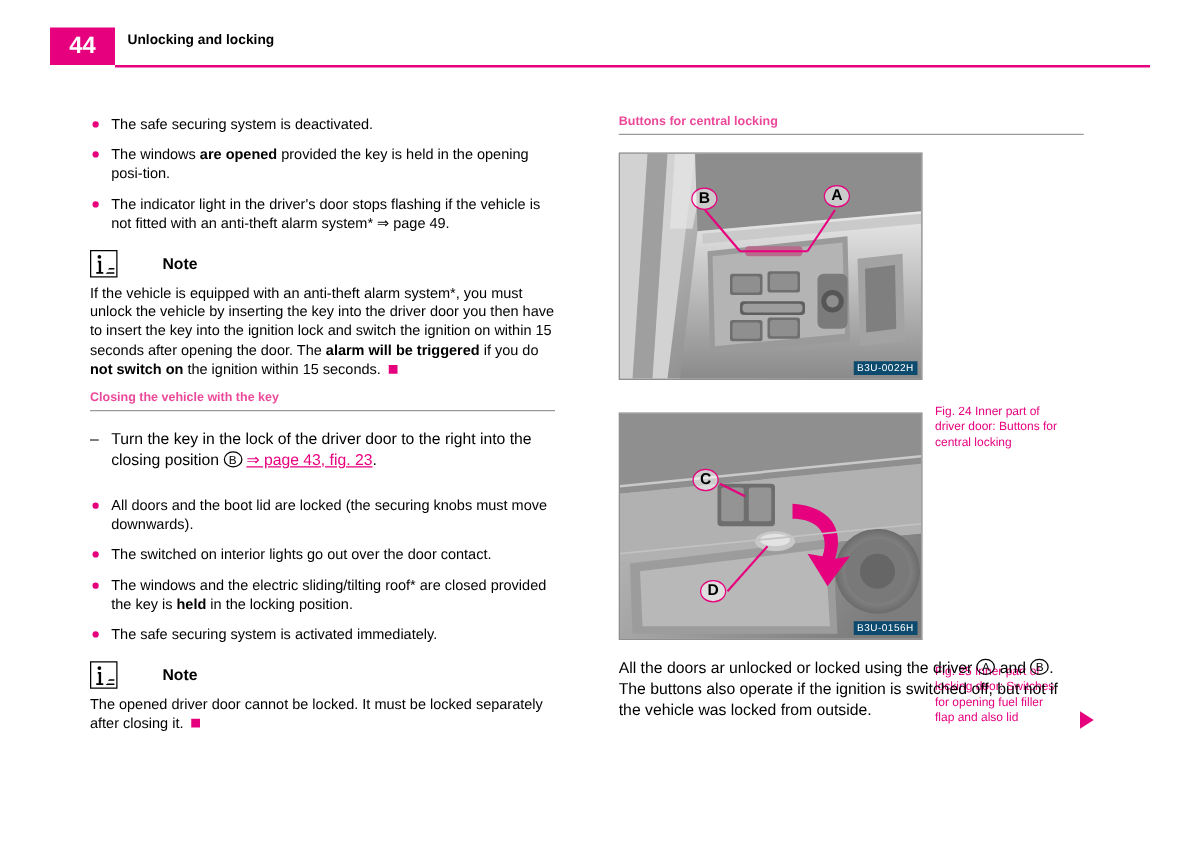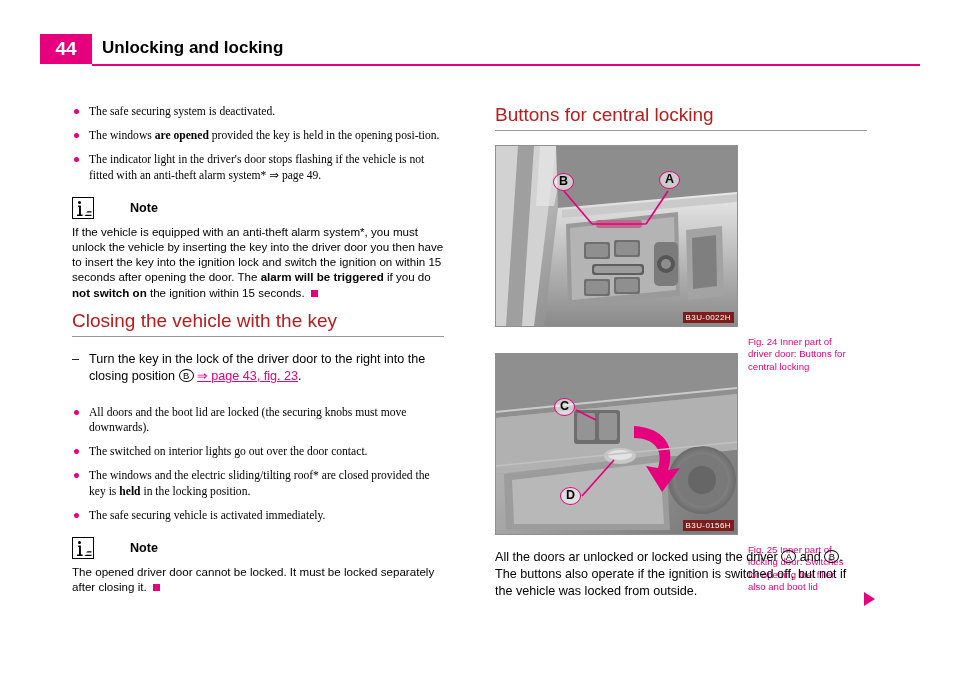--- a/index.html
+++ b/index.html
@@ -8,21 +8,21 @@
     width: 960px;
     height: 673px;
     background: #ffffff;
     font-family: "Liberation Sans", sans-serif;
     color: #000000;
     position: relative;
     overflow: hidden;
   }
   .page {
     position: absolute;
-    left: 0; top: 16px;
+    left: 0; top: 4px;
     width: 960px; height: 526px; border-radius: 21px;
   }
 
   
   .header {
     position: absolute;
     left: 40px; top: 18px;
     width: 880px; height: 36px;
   }
   .page-num-box {
@@ -33,21 +33,21 @@
     color: #ffffff;
     font-size: 19px;
     font-weight: bold;
     display: flex;
     align-items: center;
     justify-content: center;
   }
   .header-title {
     position: absolute;
     left: 62px; top: 4px;
-    font-size: 17px;
+    font-size: 11px;
     font-weight: bold;
     color: #000;
   }
   .header-rule {
     position: absolute;
     left: 52px; top: 30px;
     width: 828px; height: 2px;
     background: #e6007e;
   }
 
@@ -64,21 +64,20 @@
   }
 
   
   .bullet-item {
     position: relative;
     padding-left: 17px;
     font-size: 11.6px;
     line-height: 15.2px;
     margin-bottom: 9px;
     color: #000;
-    font-family: Liberation Serif, serif;
   }
   .bullet-item::before {
     content: "";
     position: absolute;
     left: 2px; top: 5px;
     width: 5px; height: 5px;
     border-radius: 50%;
     background: #e6007e;
   }
   .dash-item {
@@ -129,23 +128,23 @@
     position: relative;
     top: 0px;
   }
 
   
   .sec-head {
     margin-top: 10px;
     margin-bottom: 14px;
   }
   .sec-head .t {
-    font-size: 19px;
-    font-weight: normal;
-    color: #b91c1c;
+    font-size: 10px;
+    font-weight: bold;
+    color: #ec4899;
     padding-bottom: 4px;
   }
   .sec-head .r {
     width: 100%; height: 1px;
     background: #9a9a9a;
   }
   .sec-head-right {
     margin-top: 0;
   }
 
@@ -172,21 +171,21 @@
     position: relative;
     width: 243px;
     height: 182px;
     border: 1px solid #8f8f8f;
     overflow: hidden;
     background: #d8d8d8;
   }
   .fig-code {
     position: absolute;
     right: 3px; bottom: 3px;
-    background: #7f1d1d;
+    background: #0c4a6e;
     color: #fff;
     font-size: 8px;
     letter-spacing: .4px;
     padding: 1px 3px;
     font-family: "Liberation Sans", sans-serif;
   }
   .fig-caption {
     position: absolute;
     left: 253px;
     width: 110px;
@@ -277,21 +276,21 @@
       <span>Turn the key in the lock of the driver door to the right into the closing position</span>
       <span class="refcircle">B</span>
       <span class="link">⇒ page 43, fig. 23</span><span>.</span>
     </div>
 
     <div style="height:14px"></div>
 
     <div class="bullet-item">All doors and the boot lid are locked (the securing knobs must move downwards).</div>
     <div class="bullet-item">The switched on interior lights go out over the door contact.</div>
     <div class="bullet-item">The windows and the electric sliding/tilting roof* are closed provided the key is <b>held</b> in the locking position.</div>
-    <div class="bullet-item">The safe securing vehicle is activated immediately.</div>
+    <div class="bullet-item">The safe securing system is activated immediately.</div>
 
     <div class="note-head">
       <div class="note-icon">
         <svg width="20" height="20" viewBox="0 0 20 20">
           <circle cx="6.5" cy="4.4" r="1.5" fill="#000"></circle>
           <path d="M5.2 7.6 L7.9 7.6 L7.9 16.5 L9.6 16.5 L9.6 18 L4 18 L4 16.5 L6 16.5 L6 9 L5.2 9 Z" fill="#000"></path>
           <path d="M11.5 18 L18.5 18 L18.5 16.7 L12.8 16.7 Z" fill="#000"></path>
           <path d="M13.2 14.6 L18.5 14.6 L18.5 13.3 L14.5 13.3 Z" fill="#000"></path>
         </svg>
       </div>
@@ -420,21 +419,21 @@
       <svg width="241" height="180" viewBox="0 0 241 180" style="position:absolute;left:0;top:0;pointer-events:none">
         <path d="M80 56 L100 66" stroke="#e6007e" stroke-width="1.7" fill="none"></path>
         <path d="M86 142 L118 106" stroke="#e6007e" stroke-width="1.7" fill="none"></path>
       </svg>
       <div class="fig-code">B3U-0156H</div>
     </div>
     <div class="fig-caption" style="top:440px">
       <span class="fl">Fig. 25   Inner part of</span>
       <span class="fl">locking door: Switches</span>
       <span class="fl">for opening fuel filler</span>
-      <span class="fl">also and boot lid</span>
+      <span class="fl">flap and also lid</span>
     </div>
 
     <div class="bottom-par" style="position:relative">
       <span>All the doors ar unlocked or locked using the driver</span>
       <span class="refcircle">A</span>
       <span>and</span>
       <span class="refcircle">B</span><span>. The buttons also operate if the ignition is switched off, but not if the vehicle was locked from outside.</span>
       <span class="arrow-fwd"></span>
     </div>
   </div>

